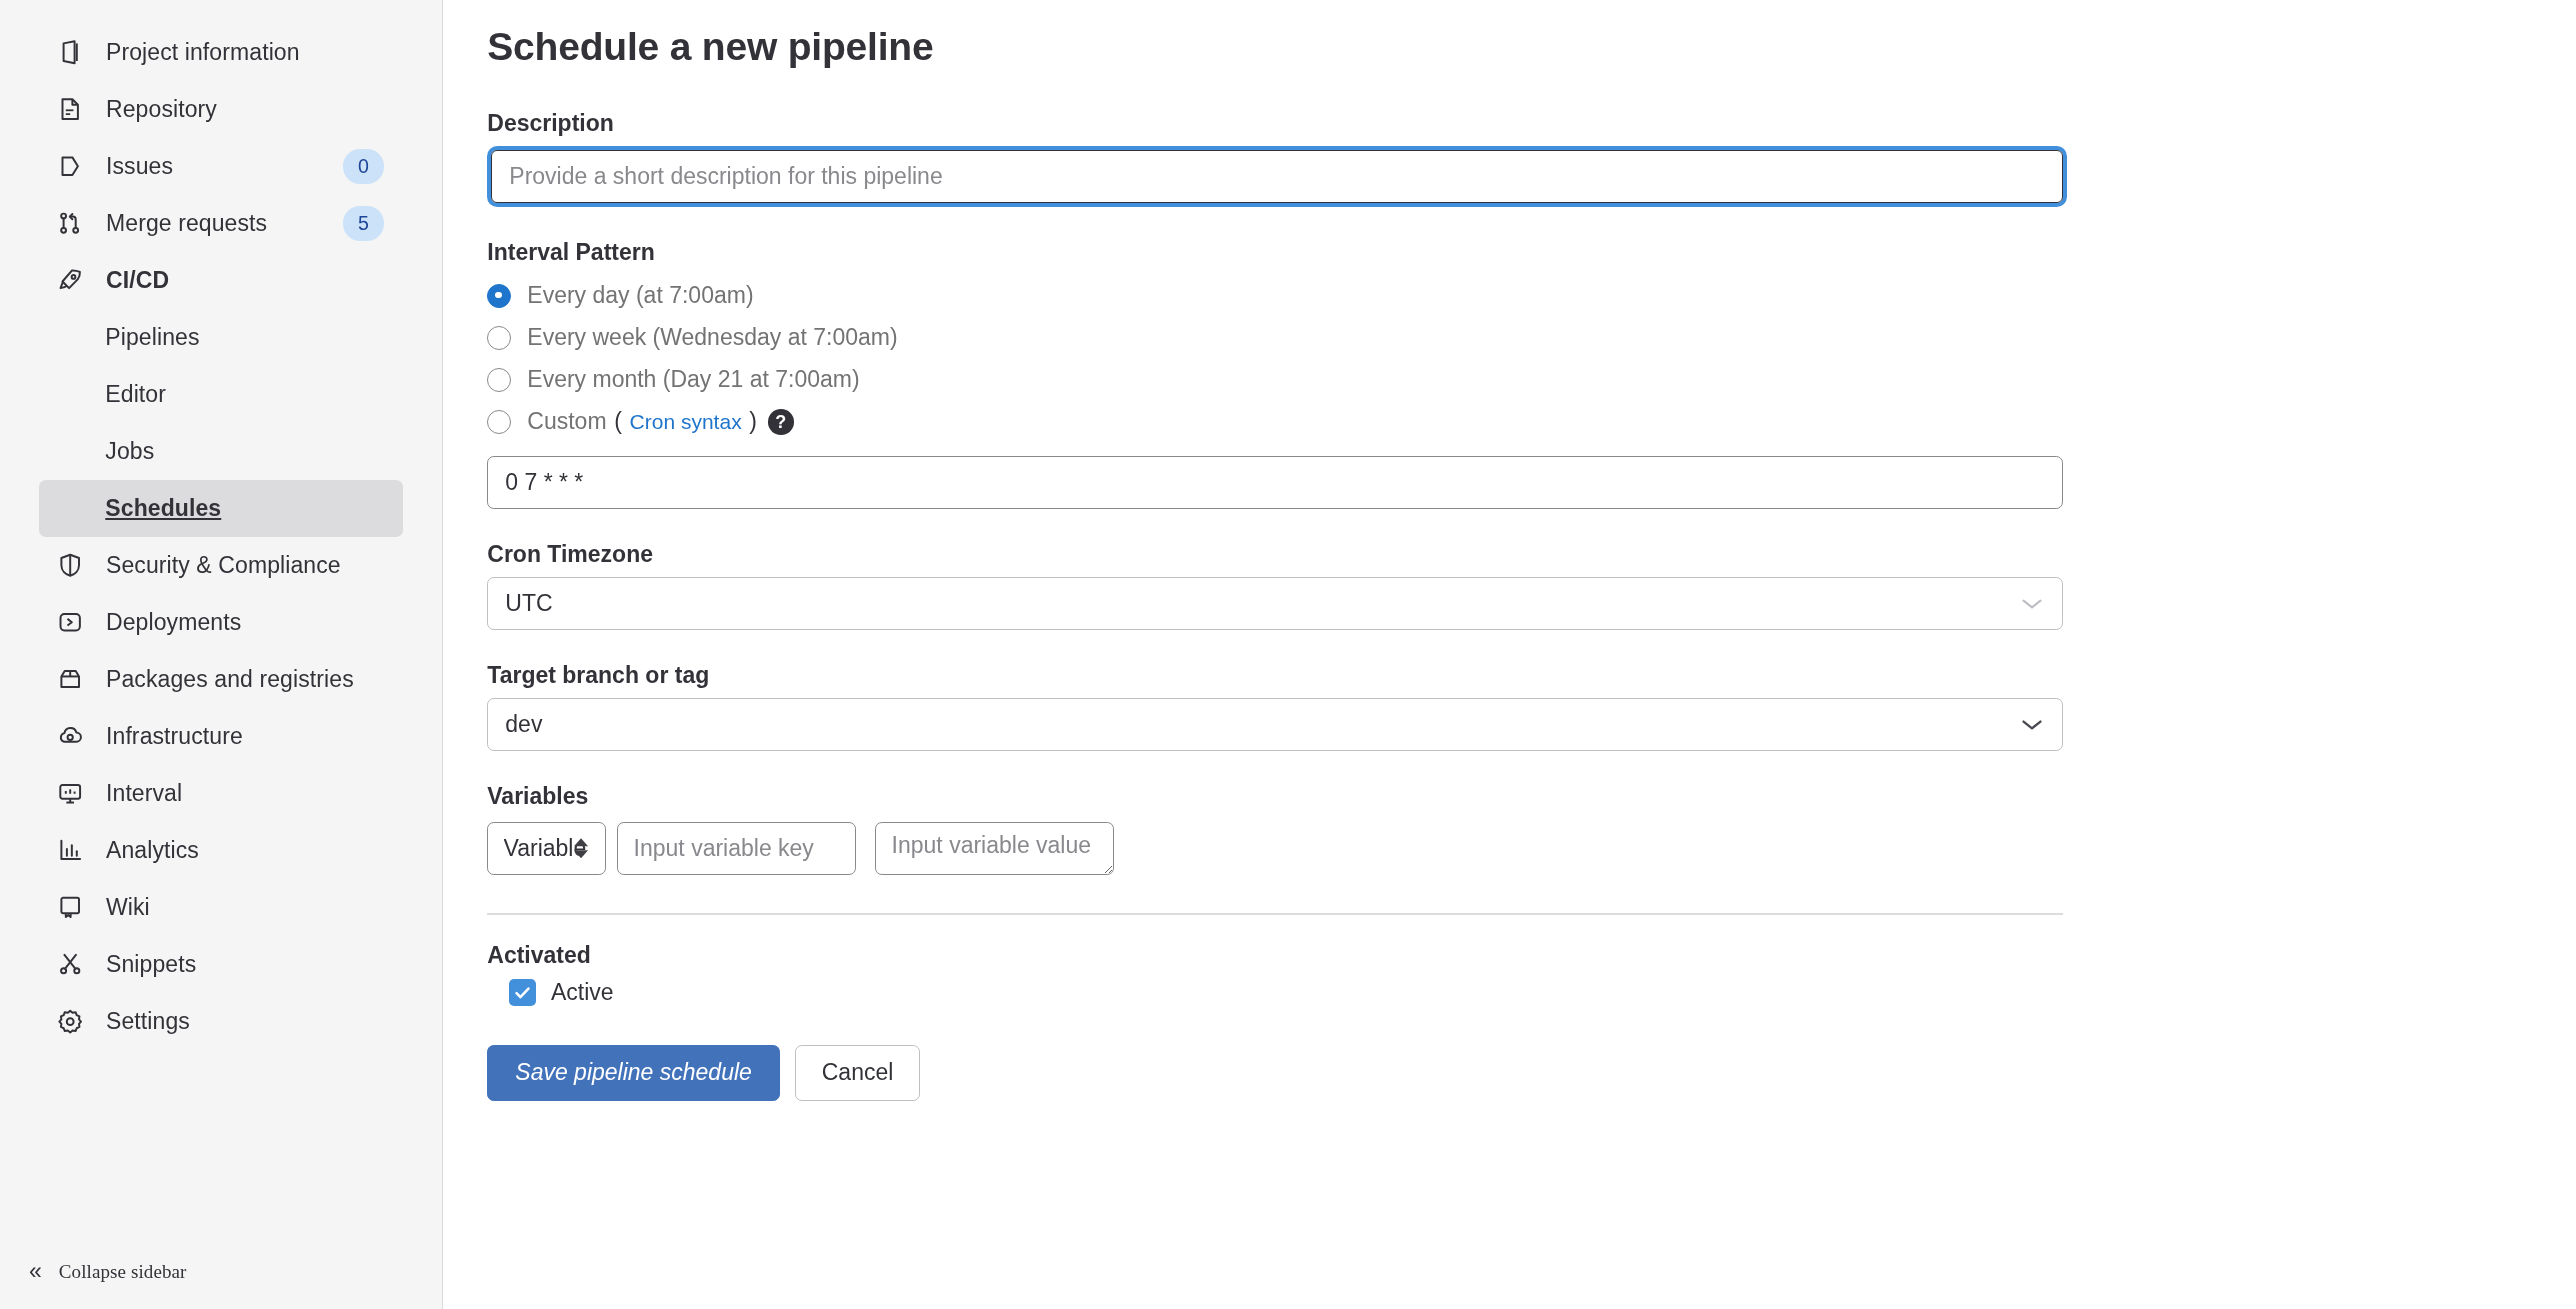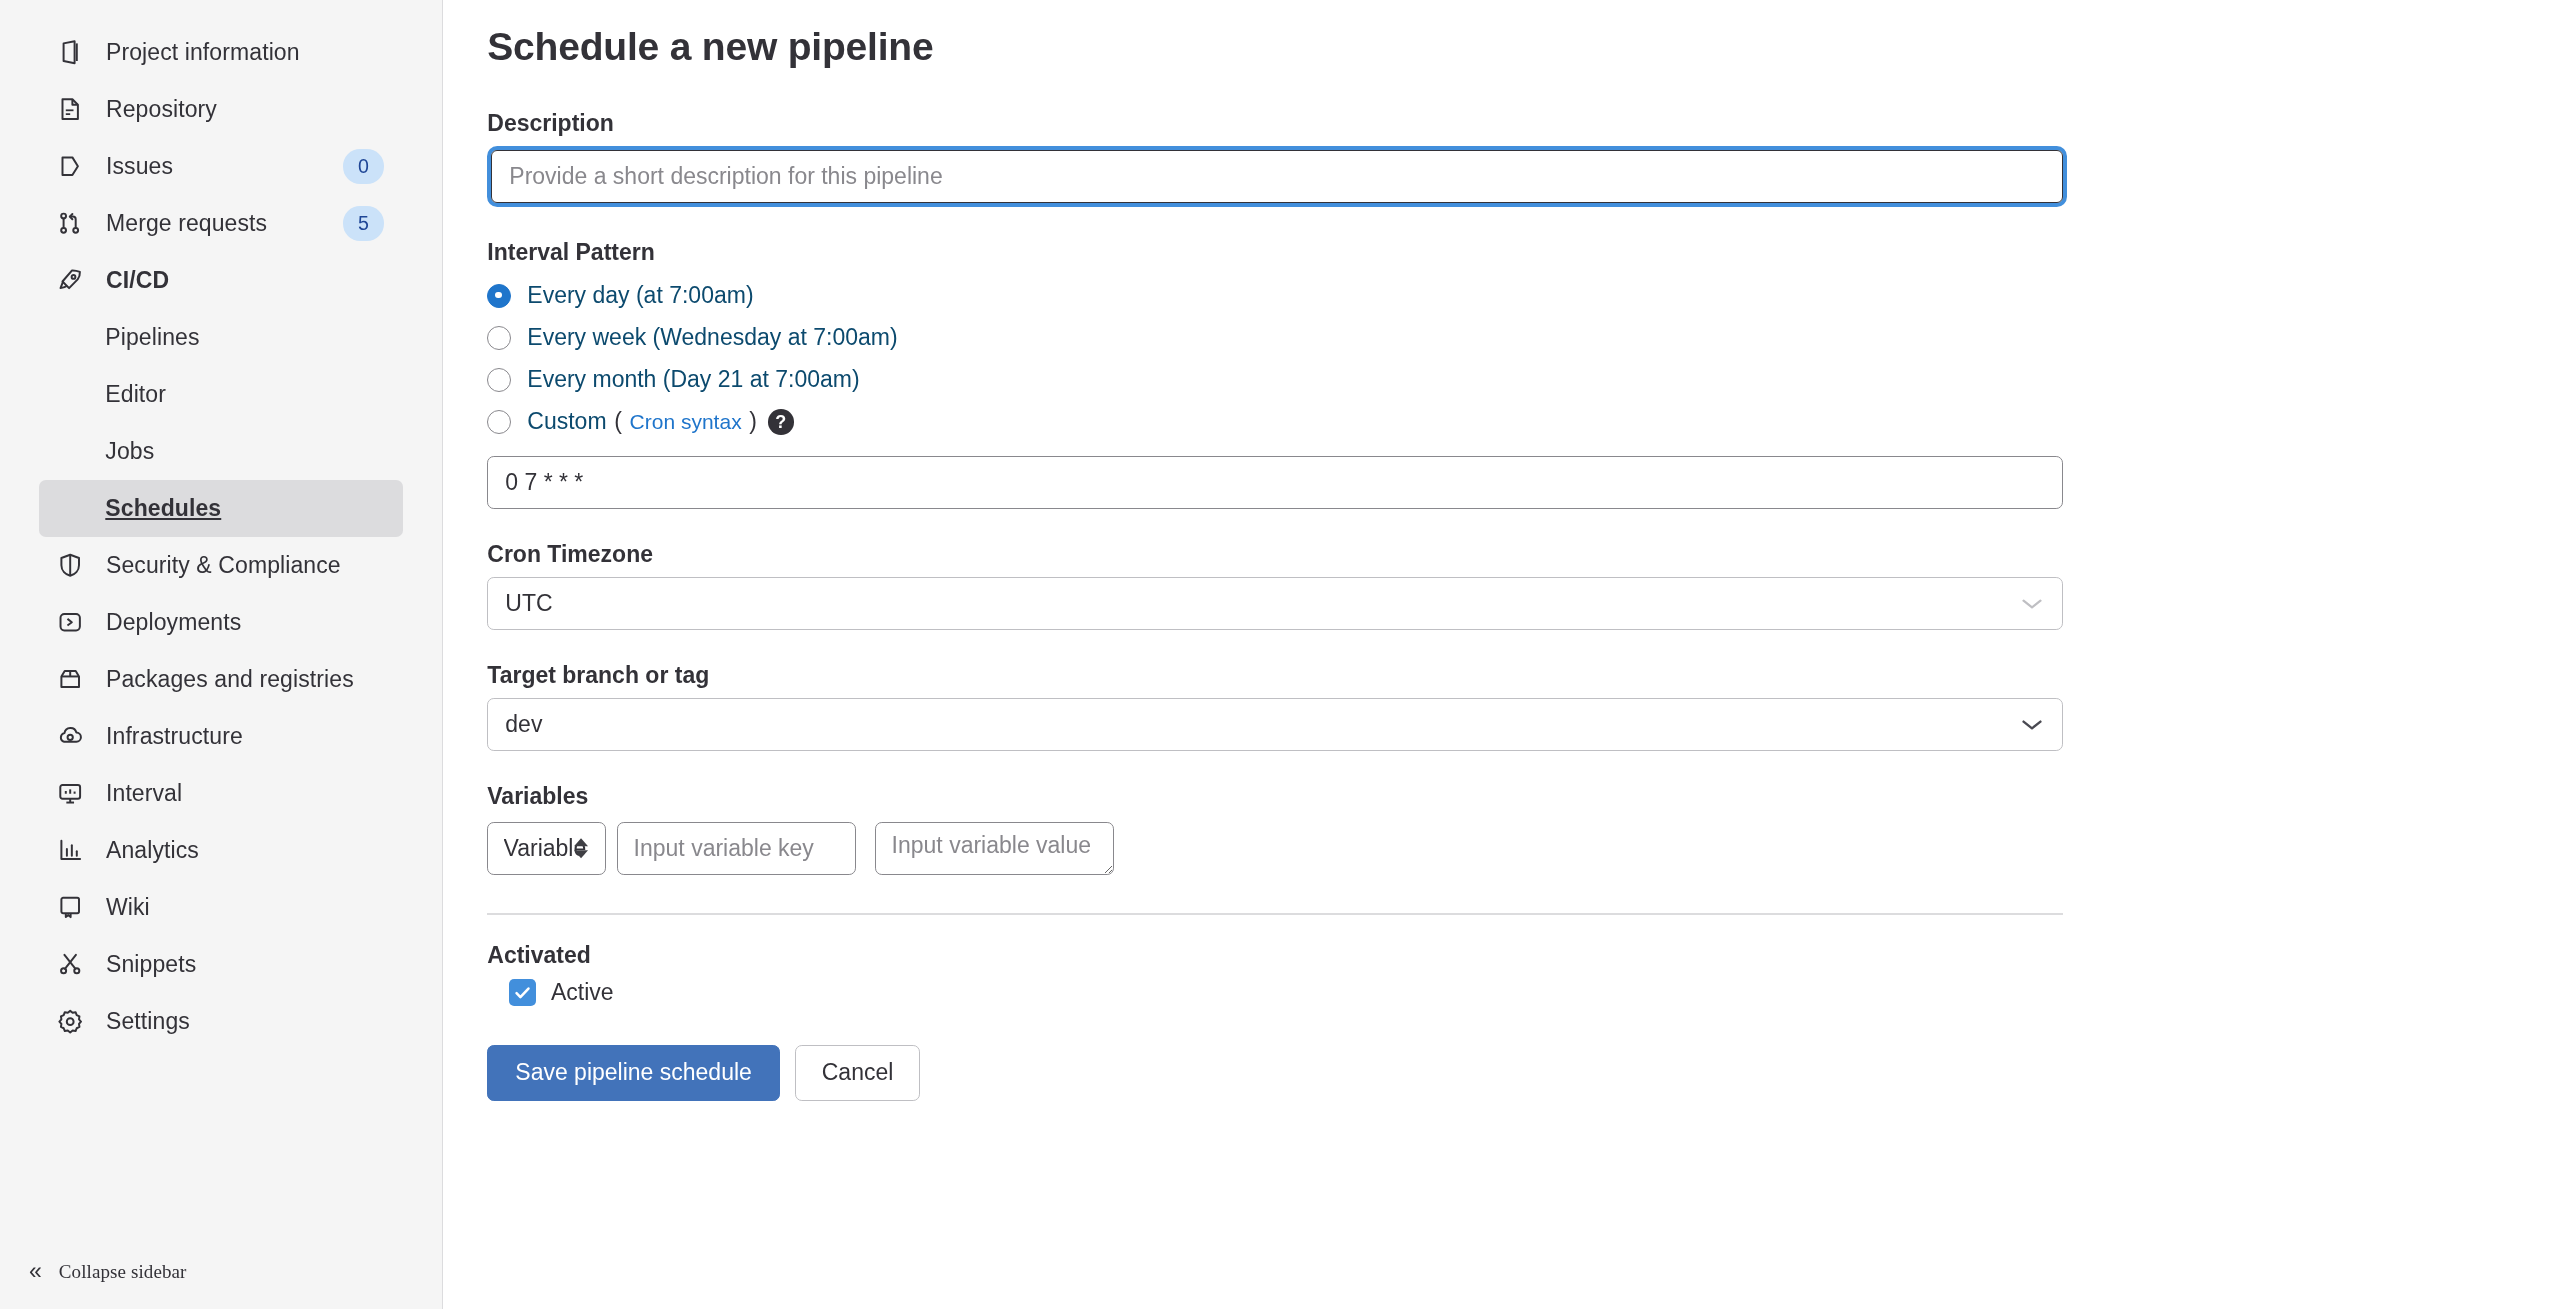--- a/index.html
+++ b/index.html
@@ -177,21 +177,21 @@
   .radio.checked::after {
     content: "";
     position: absolute;
     left: 6.8px; top: 6.8px;
     width: 6.8px; height: 6.8px;
     border-radius: 50%;
     background: #fff;
   }
   .radio-label {
     font-size: 23px;
-    color: #0c4a6e;
+    color: #737373;
     line-height: 1;
     white-space: nowrap;
   }
   .link {
     color: #1f75cb;
     text-decoration: none;
     font-size: 21px;
     cursor: pointer;
   }
   .paren { color: #333238; font-size: 23px; }
@@ -348,20 +348,21 @@
     align-items: center;
     justify-content: center;
     cursor: pointer;
     line-height: 1;
   }
   .btn-primary {
     background: #4273ba;
     color: #ffffff;
     border: 1.7px solid #4273ba;
     padding: 0 27px;
+    font-style: italic;
   }
   .btn-secondary {
     background: #ffffff;
     color: #333238;
     border: 1.7px solid #bfbfc3;
     padding: 0 25.6px;
     margin-left: 15.3px;
   }
 </style>
 </head>

